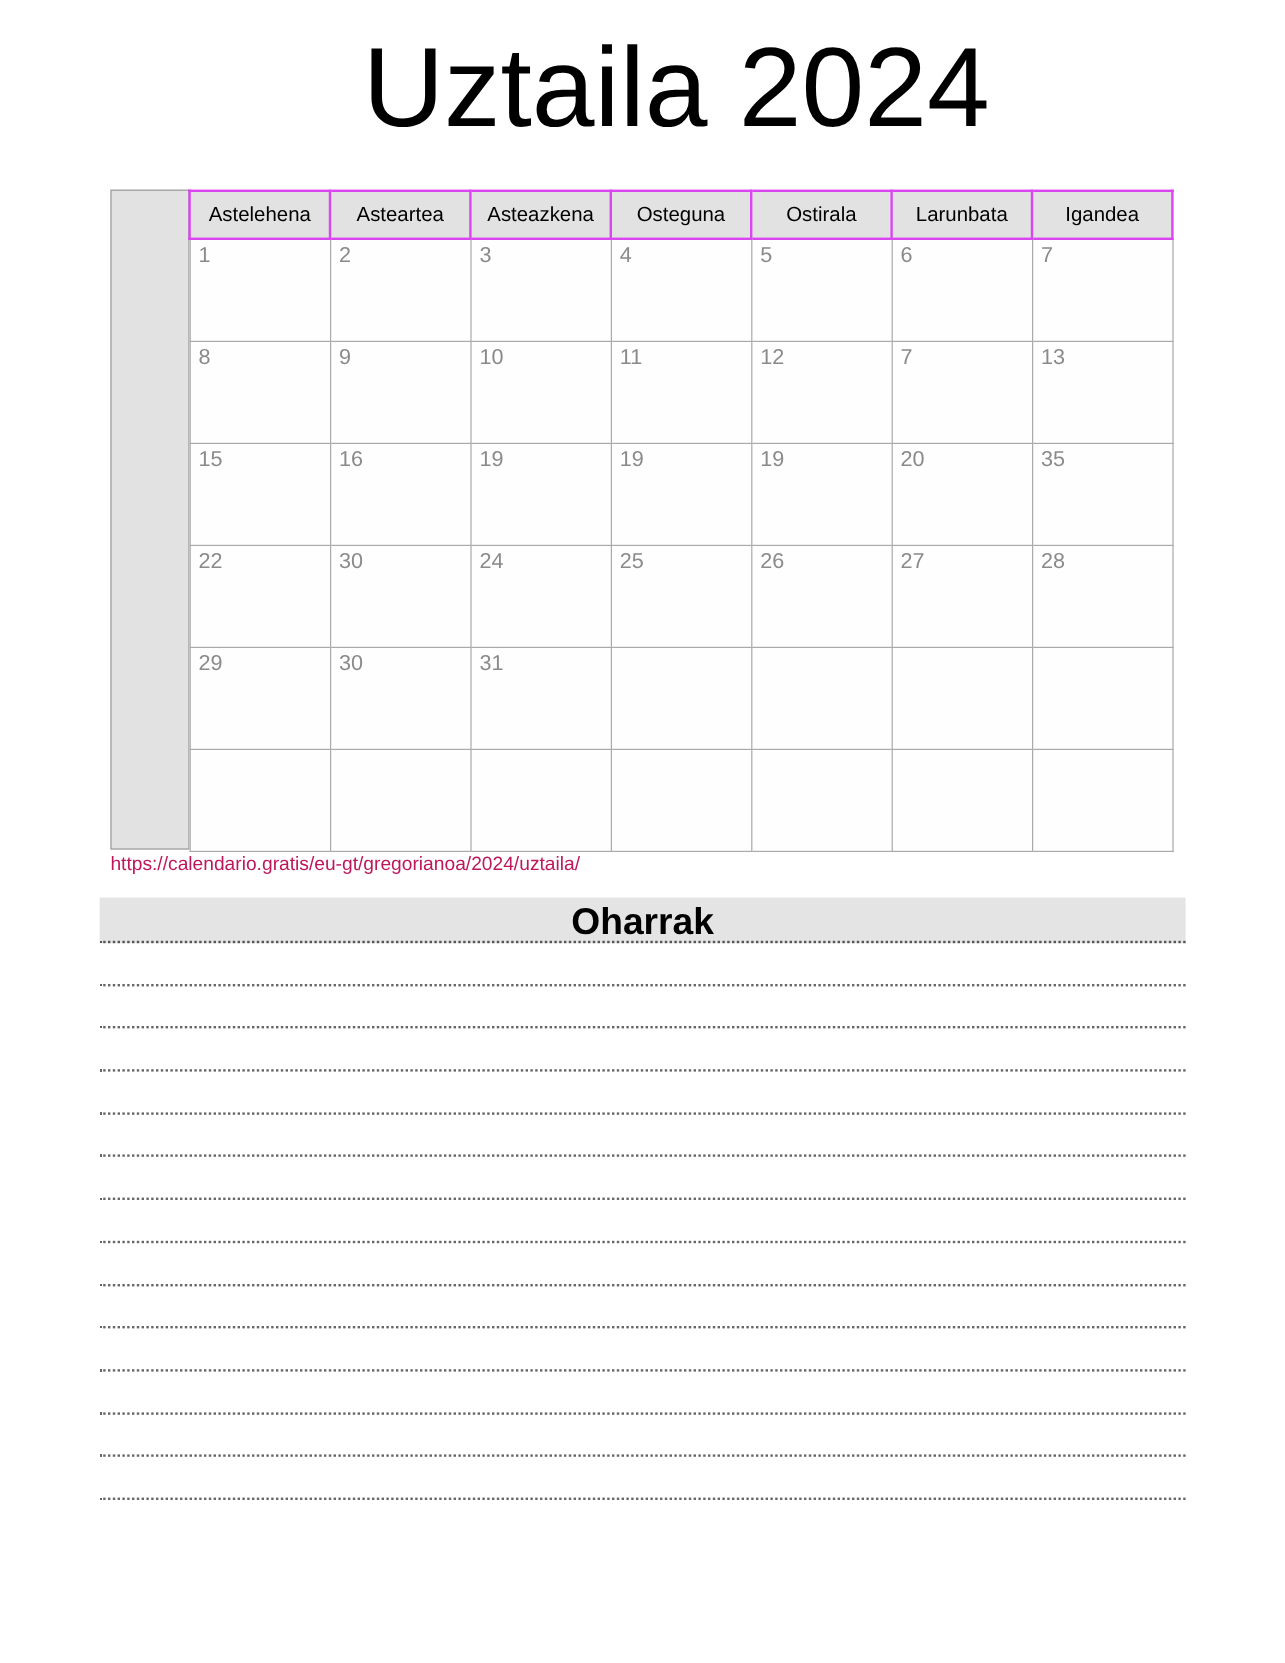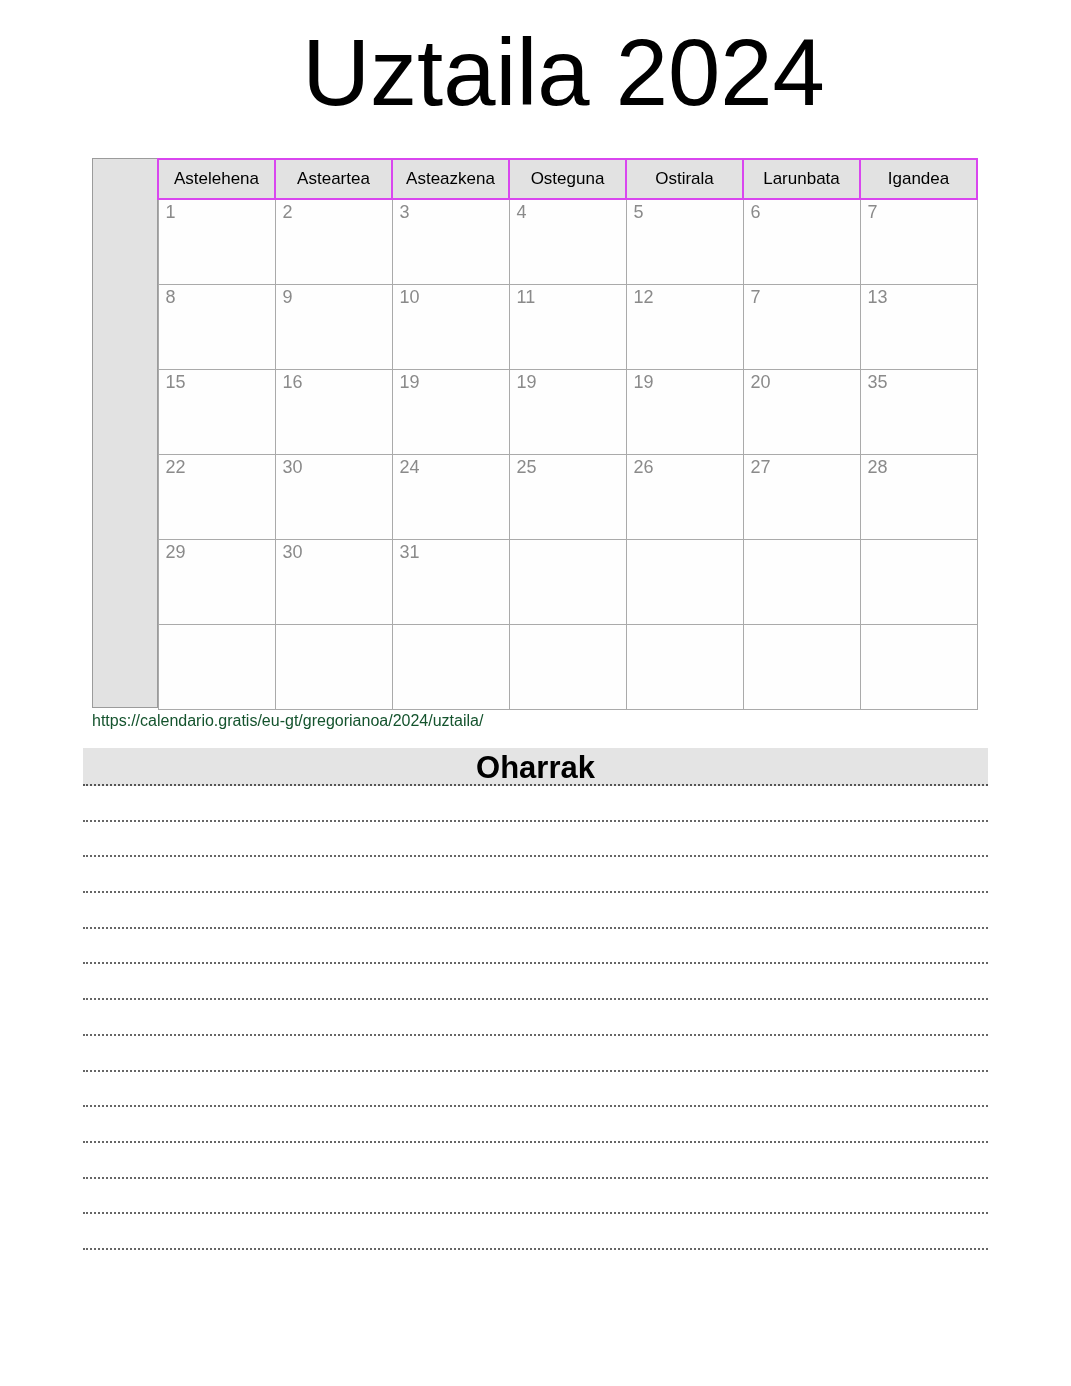--- a/index.html
+++ b/index.html
@@ -70,21 +70,21 @@
     padding: 2px 2px 2px 7px;
     line-height: 1.2;
   }
 
   
   .source-url {
     position: absolute;
     left: 92px;
     top: 712px;
     font-size: 16px;
-    color: #14532d;
+    color: #be185d;
   }
 
   
   .notes {
     position: absolute;
     left: 83px;
     top: 748px;
     width: 905px;
     font-weight: bold;
   }

